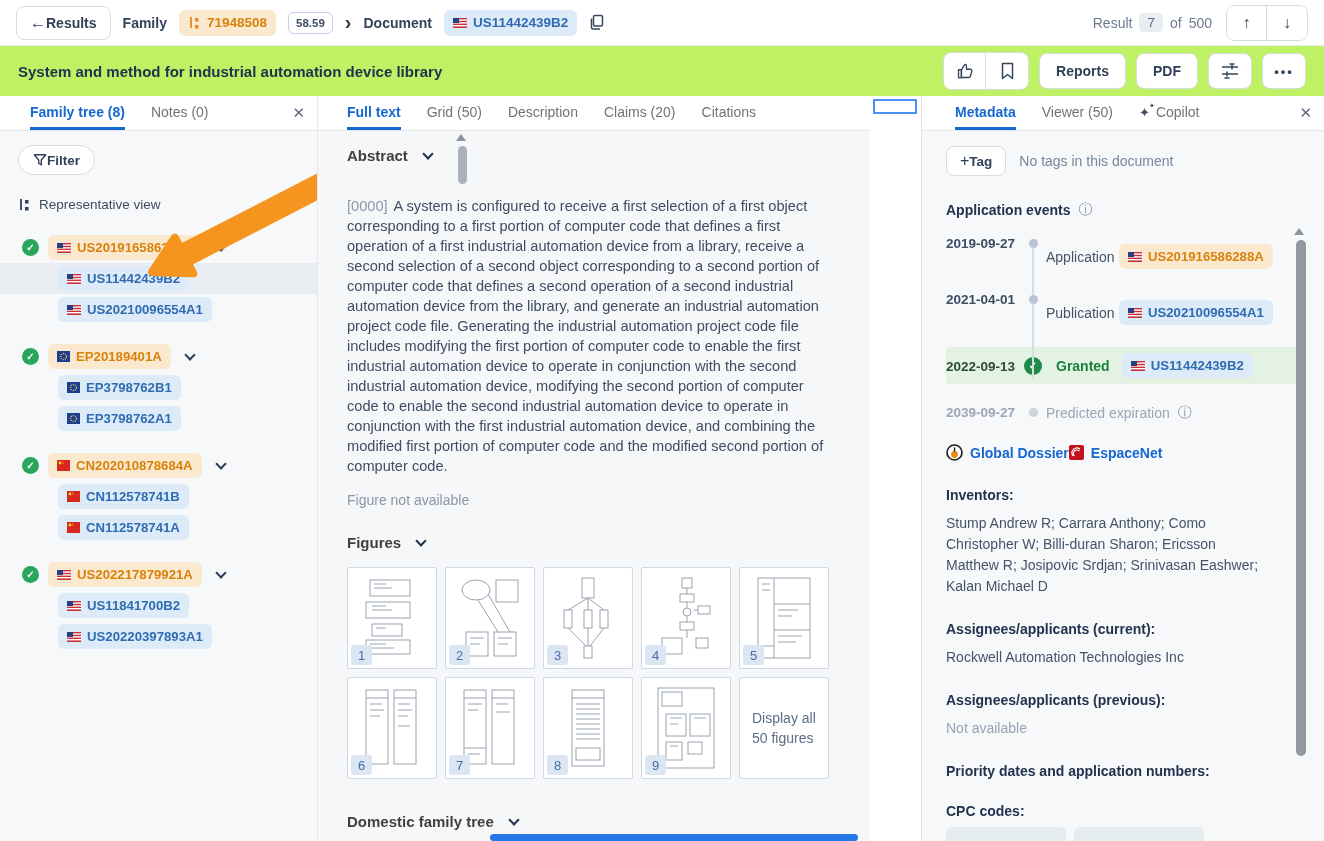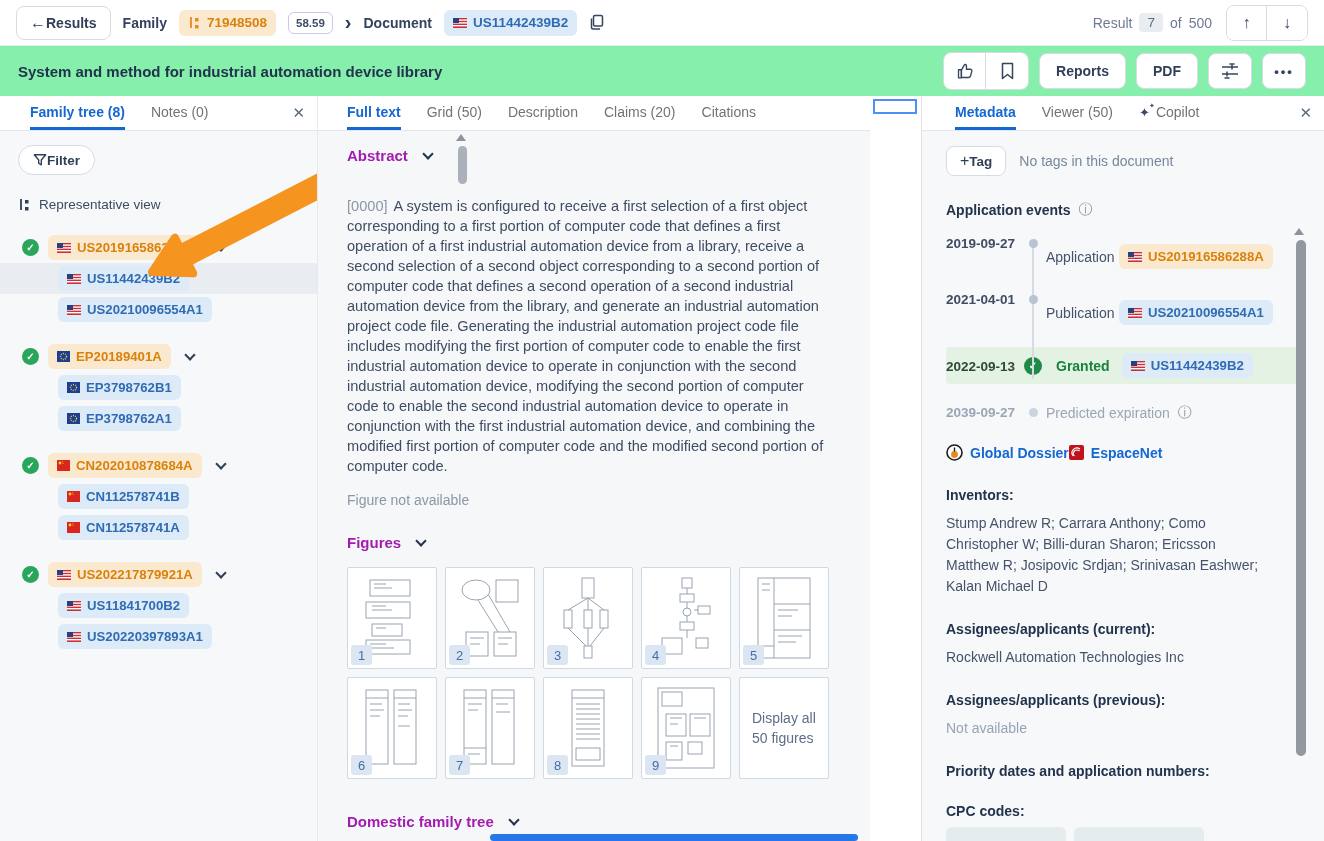--- a/index.html
+++ b/index.html
@@ -27,21 +27,21 @@
   .topbar-right { margin-left:auto; display:flex; align-items:center; gap:14px; }
   .result-text { font-size:14px; color:#6d7b90; display:flex; align-items:center; gap:7px; }
   .result-num { background:#e9edf1; border-radius:4px; padding:2px 8px; color:#5b6a80; font-size:13.5px; }
   .nav-group { display:flex; border:1px solid #d6dce4; border-radius:8px; overflow:hidden; }
   .nav-group .nav-btn { width:40px; height:34px; display:flex; align-items:center; justify-content:center;
     background:#fff; cursor:pointer; font-size:16px; color:#33455f; }
   .nav-group .nav-btn:first-child { border-right:1px solid #d6dce4; }
   .icon-up::before { content:"↑"; } .icon-down::before { content:"↓"; }
 
   
-  .titlebar { height:50px; display:flex; align-items:center; padding:0 18px; background:#86efac; flex:0 0 50px; }
+  .titlebar { height:50px; display:flex; align-items:center; padding:0 18px; background:#bef264; flex:0 0 50px; }
   .doc-title { font-size:15px; font-weight:700; color:#22334d; }
   .titlebar-actions { margin-left:auto; display:flex; align-items:center; gap:10px; }
   .icon-pair { display:flex; border:1px solid #d6dce4; border-radius:8px; overflow:hidden; }
   .icon-pair .ibtn { width:42px; height:36px; display:flex; align-items:center; justify-content:center;
     background:#fff; cursor:pointer; }
   .icon-pair .ibtn:first-child { border-right:1px solid #d6dce4; }
   .act-btn { height:36px; padding:0 16px; }
   .sq-btn { width:44px; height:36px; }
   .dots::before { content:"•••"; letter-spacing:2px; font-size:13px; color:#33455f; }
 
@@ -78,21 +78,21 @@
   .chev { width:8px; height:8px; border-left:2px solid #2f3f57; border-bottom:2px solid #2f3f57;
     transform:rotate(-45deg); margin-left:6px; margin-top:-4px; }
   .flag { display:inline-block; flex:0 0 auto; }
 
   
   .anno-arrow { position:absolute; left:0; top:0; width:380px; height:320px; pointer-events:none; z-index:5; }
 
   
   .mid-content { flex:1; background:#f6f7f9; padding:16px 26px 0 29px; overflow:hidden; position:relative; }
   .sec-head { display:flex; align-items:center; gap:10px; font-size:15px; font-weight:700;
-    color:#a21caf; cursor:pointer; }
+    color:#404040; cursor:pointer; }
   .sec-head .chev { border-color:#22334d; }
   .abstract-p { margin-top:32px; font-size:14.6px; line-height:20px; color:#3f4d63; max-width:492px; }
   .para-tag { color:#8b97a8; margin-right:6px; }
   .fig-note { margin-top:16px; font-size:14px; color:#8b97a8; }
   .figures-head { margin-top:26px; }
   .fig-grid { margin-top:16px; display:grid; grid-template-columns:repeat(5, 90px); gap:8px; }
   .fig-card { width:90px; height:102px; background:#fff; border:1px solid #cfd9e6; border-radius:2px;
     position:relative; display:flex; align-items:center; justify-content:center; cursor:pointer; }
   .fig-num { position:absolute; left:3px; bottom:3px; min-width:21px; height:20px; padding:0 4px;
     background:#dce6f2; color:#3f6fae; font-size:13px; border-radius:3px;

